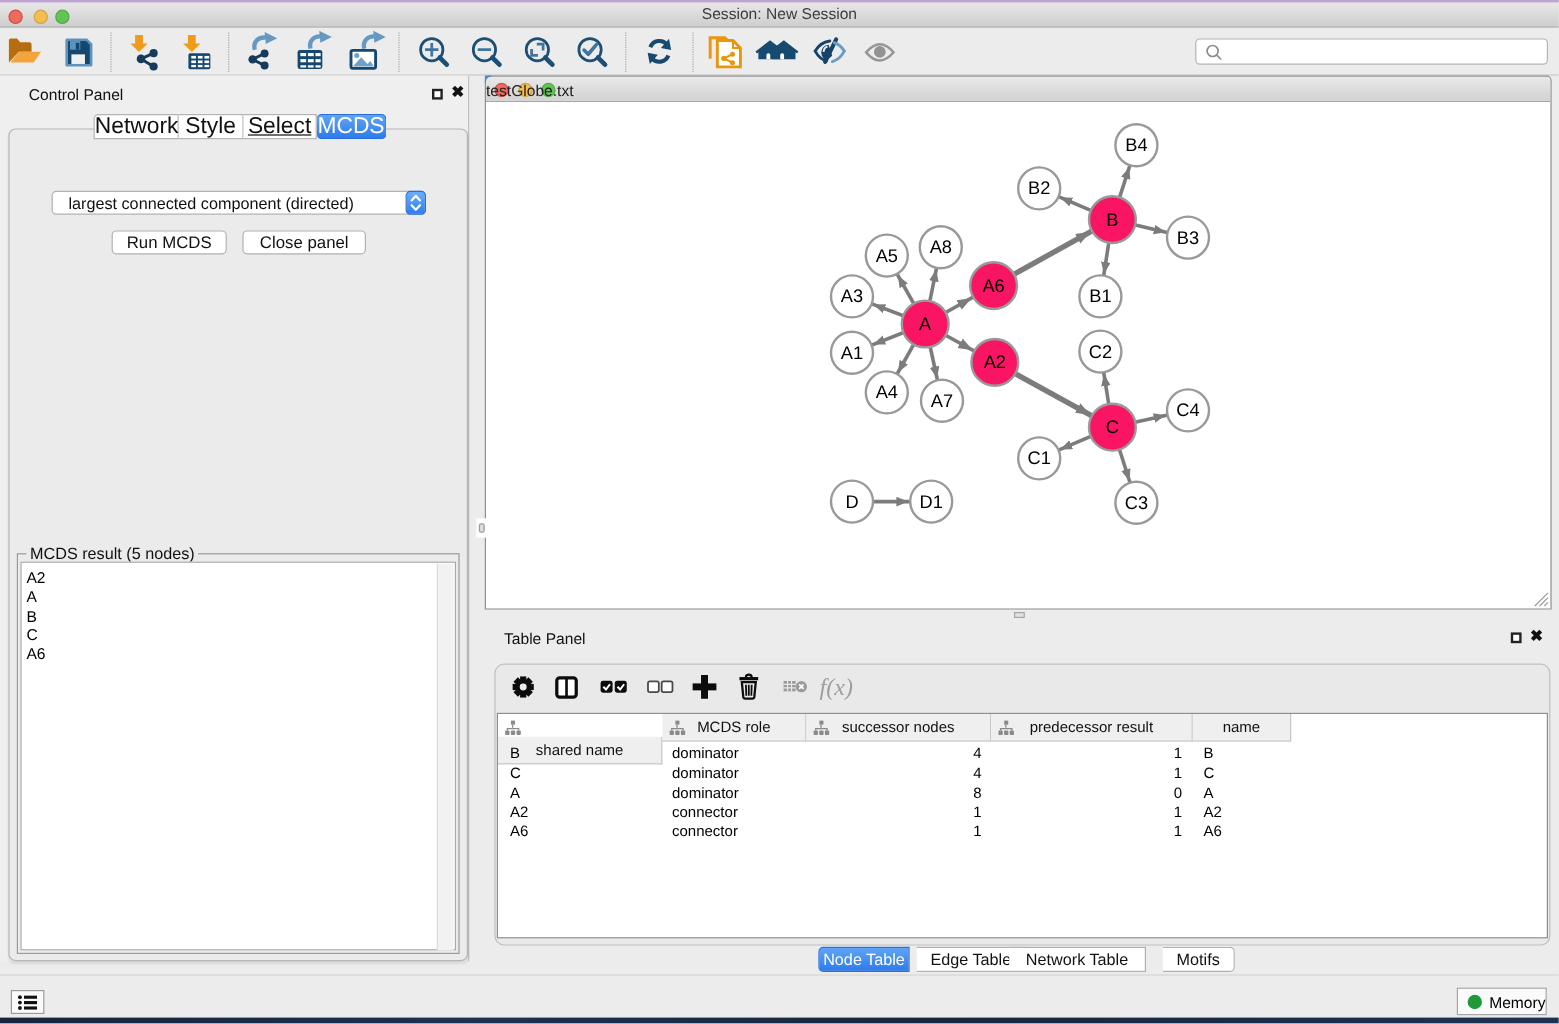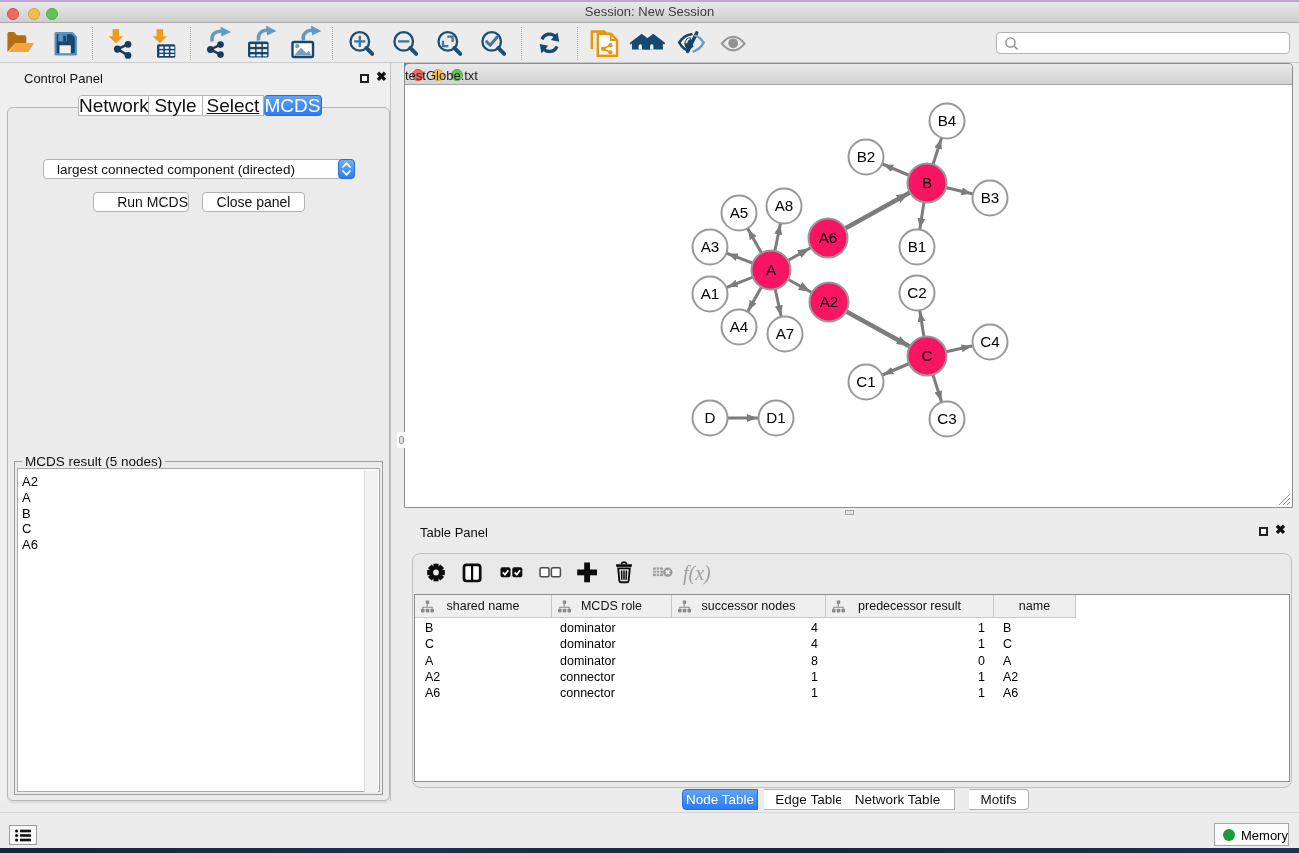--- a/index.html
+++ b/index.html
@@ -235,21 +235,21 @@
   <div class="tab" style="left:264px; width:58px; border-left:none; background:linear-gradient(#5fa4f5,#2d7bed); color:#fff; border-color:#2a6fd8; border-radius:4px;">MCDS</div>
   <div class="abs" id="dropdown">
       <span>largest connected component (directed)</span>
     <div id="dd-step">
       <svg width="15" height="18" viewBox="0 0 15 18" style="position:absolute;left:0;top:0">
         <path d="M4 7 L7.5 3.2 L11 7" fill="none" stroke="#fff" stroke-width="1.8" stroke-linecap="round" stroke-linejoin="round"></path>
         <path d="M4 11 L7.5 14.8 L11 11" fill="none" stroke="#fff" stroke-width="1.8" stroke-linecap="round" stroke-linejoin="round"></path>
       </svg>
     </div>
   </div>
-  <div class="btn" style="left:93px; top:129px; width:96px;text-align:right;">Run MCDS</div>
+  <div class="btn" style="left:93px; top:129px; width:96px;">Run MCDS</div>
   <div class="btn" style="left:202px; top:129px; width:103px;">Close panel</div>
   <div class="abs" id="mcds-group">
     <div id="mcds-label">MCDS result (5 nodes)</div>
     <div id="mcds-list">
       <div class="li">A2</div>
         <div class="li">A</div>
         <div class="li">B</div>
         <div class="li">C</div>
         <div class="li">A6</div>
       <div id="mcds-scroll"></div>
@@ -405,21 +405,21 @@
     <line x1="236.3" y1="9.5" x2="236.3" y2="18.1"></line>
       <line x1="239.6" y1="9.5" x2="239.6" y2="18.1"></line>
   </g>
   <circle cx="247.8" cy="14.2" r="4.7" fill="#9b9b9b"></circle>
   <path d="M246,12.4 L249.6,16 M249.6,12.4 L246,16" stroke="#fff" stroke-width="1.5"></path>
 
   <text x="263" y="21.5" font-family="Liberation Serif, serif" font-style="italic" font-size="20" fill="#9e9e9e">f(x)</text>
 </svg>
 
 <div class="abs" id="ttable">
-  <div class="hcell" style="left:0; width:137px;">
+  <div class="hcell" style="left:0; width:137px;margin-top:19px;">
       <span class="ht">shared name</span>
     </div>
   <div class="hcell" style="left:137px; width:120px;">
       <span class="ht">MCDS role</span>
     </div>
   <div class="hcell" style="left:257px; width:154px;">
       <span class="ht">successor nodes</span>
     </div>
   <div class="hcell" style="left:411px; width:168px;">
       <span class="ht">predecessor result</span>

